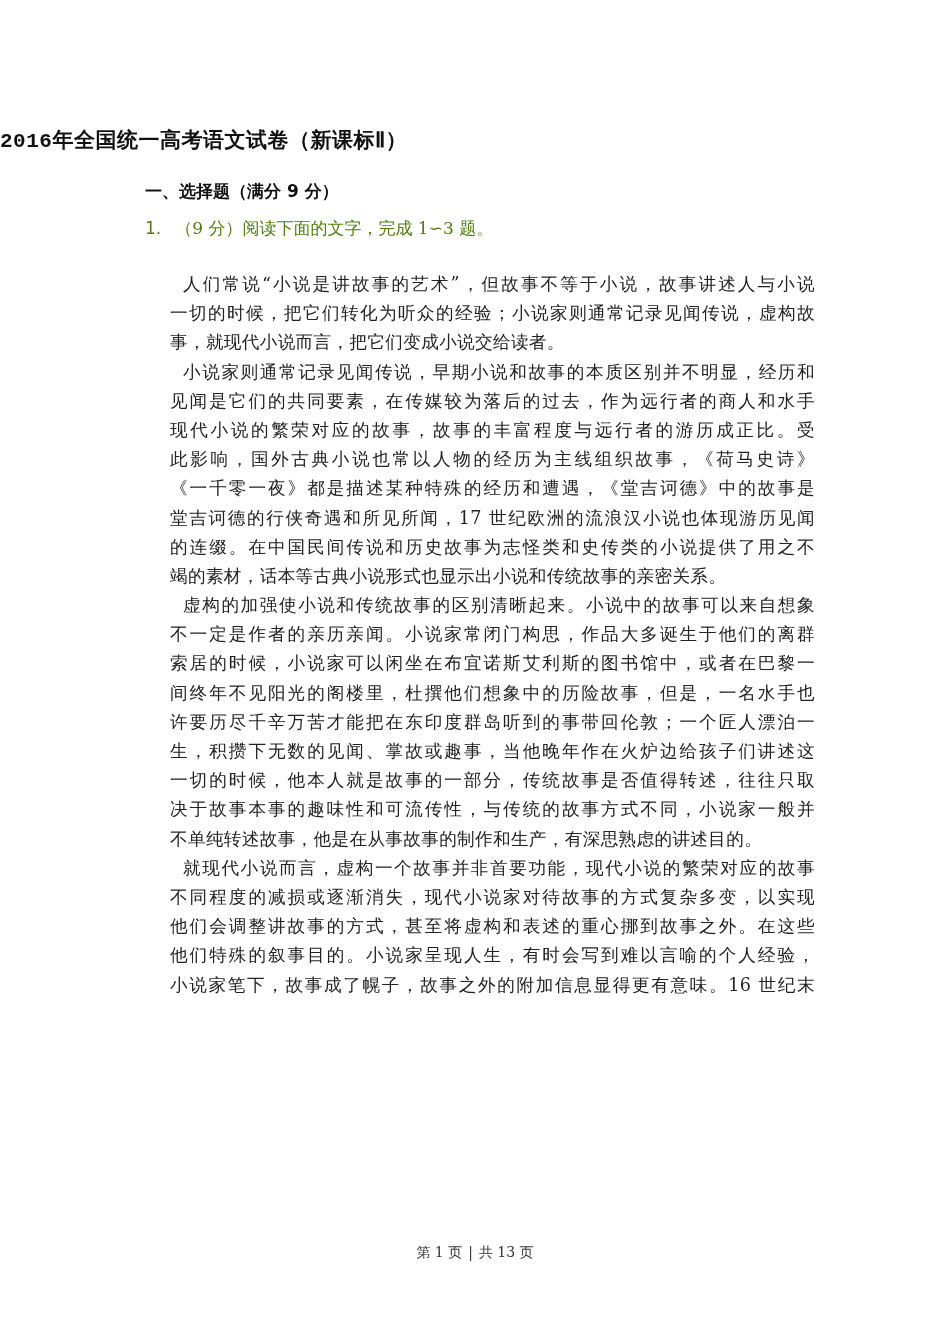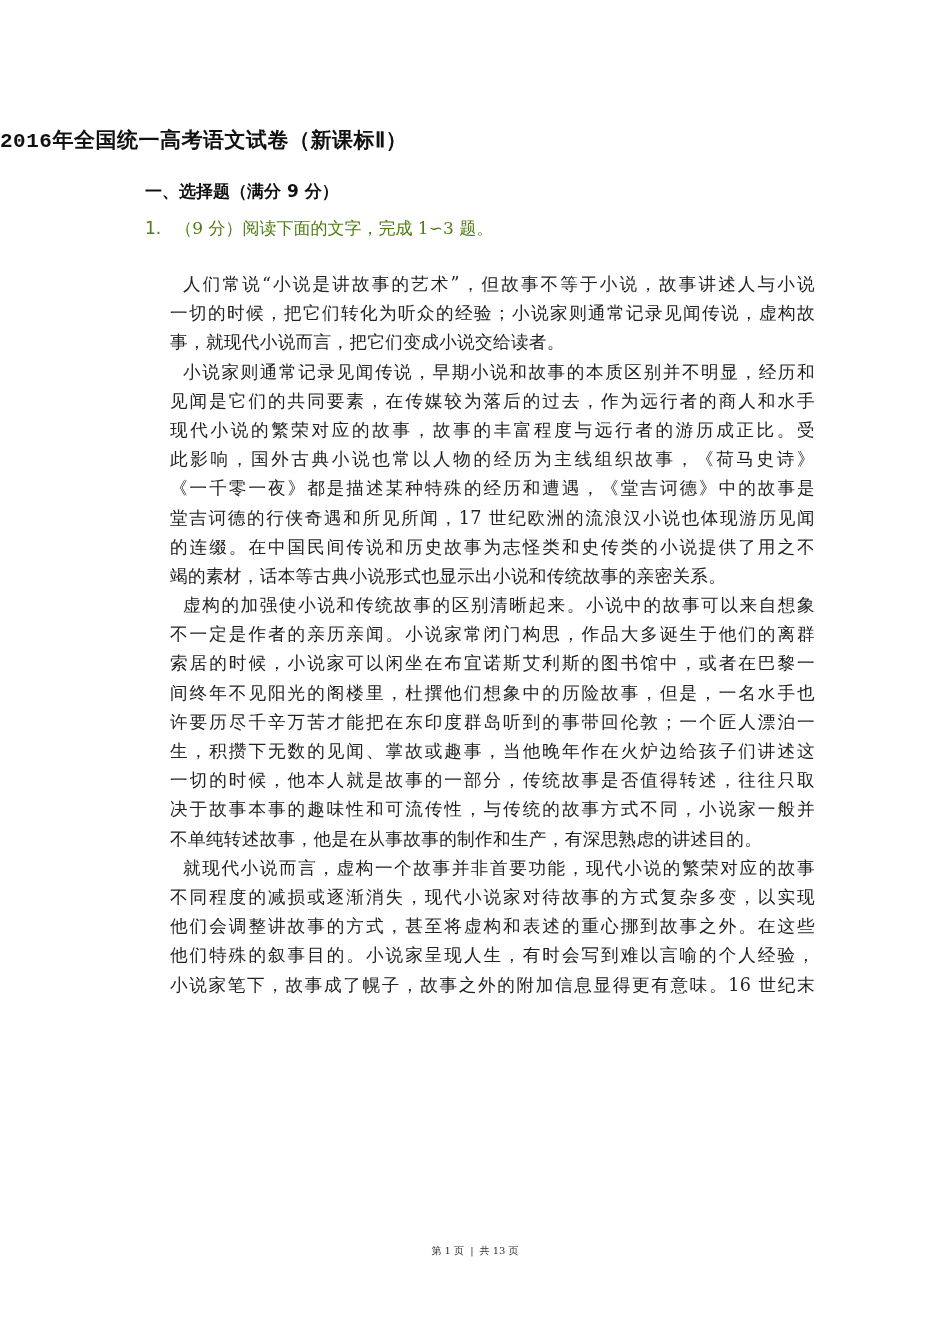--- a/index.html
+++ b/index.html
@@ -13,21 +13,21 @@
              font-family: "DejaVu Sans", "Liberation Sans", sans-serif; font-weight: bold;
              font-size: 17px; color: #111; }
   .question { position: absolute; top: 217px; left: 145px; font-size: 17px; color: #4d7c0f; }
   .question .num { font-family: "DejaVu Sans", "Liberation Sans", sans-serif; margin-right: 14px; }
   .body { position: absolute; top: 254px; left: 170px; width: 645px; margin-top: 16px; }
   .line { height: 29.2px; line-height: 29.2px; font-size: 17.6px; white-space: nowrap;
           letter-spacing: 0.35px; color: #222; text-align: justify; text-align-last: justify; }
   .line.last { text-align-last: left; }
   .line.indent { padding-left: 13px; }
   .footer { position: absolute; top: 1244px; left: 0; width: 950px; text-align: center;
-            font-size: 10px; color: #333; }
+            font-size: 14px; color: #333; }
   .footer .sep { margin: 0 6px; }
 </style>
 </head>
 <body>
 
 <div class="page">
   <div class="title">2016年全国统一高考语文试卷（新课标Ⅱ）</div>
   <div class="section">一、选择题（满分 9 分）</div>
   <div class="question">
     <span class="num">1.</span><span>（9 分）阅读下面的文字，完成 1∽3 题。</span>

